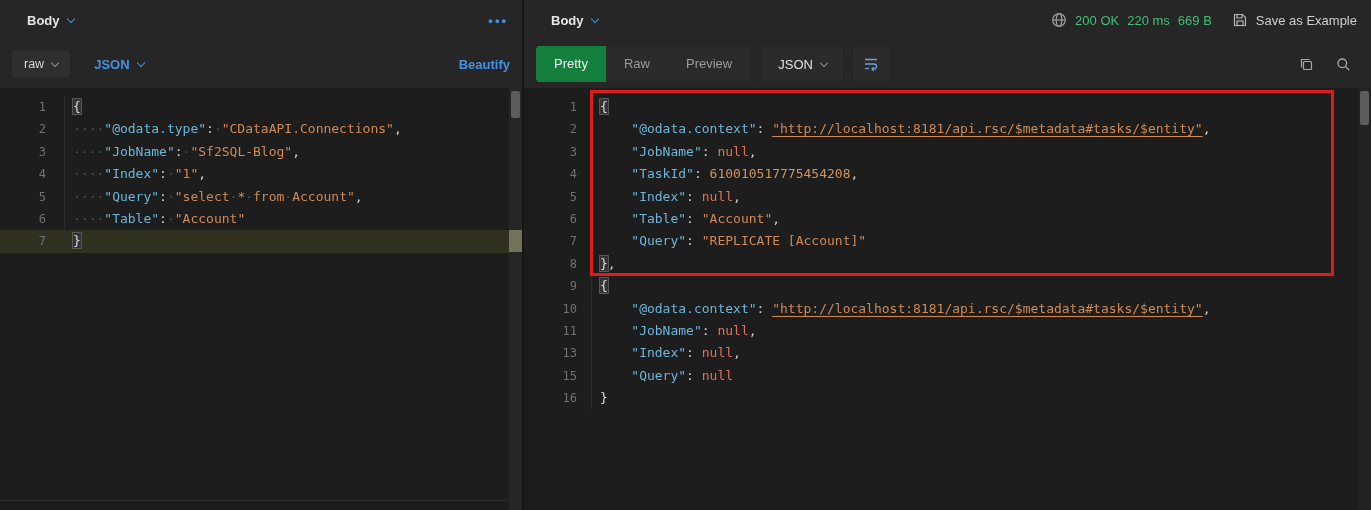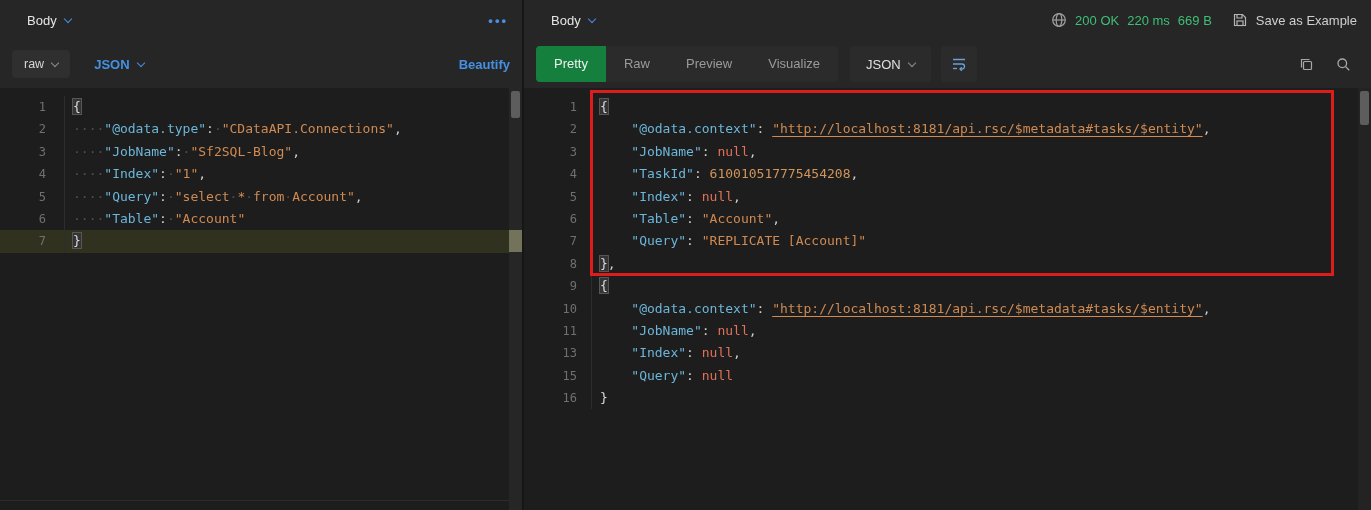--- a/index.html
+++ b/index.html
@@ -9,21 +9,21 @@
   }
   *{margin:0;padding:0;box-sizing:border-box;}
   html,body{background:var(--bg);}
   body{width:1371px;height:510px;overflow:hidden;font-family:"Liberation Sans",sans-serif;}
   .app{display:flex;width:1371px;height:510px;}
   .panel{display:flex;flex-direction:column;background:var(--bg);}
   .panel-left{width:524px;border-right:2px solid #161616;}
   .panel-right{flex:1;position:relative;}
 
   .hdr{height:40px;display:flex;align-items:center;padding:0 14px;background:var(--hdr);}
-  .hdr-title{font-size:13px;font-weight:400;color:var(--txt);padding-left:13px;}
+  .hdr-title{font-size:13px;font-weight:700;color:var(--txt);padding-left:13px;}
   .accent{color:var(--accent);}
   .muted{color:#8f8f8f;}
   .chev{display:inline-block;width:6px;height:6px;border-right:1.6px solid currentColor;border-bottom:1.6px solid currentColor;transform:rotate(45deg);margin-left:8px;margin-bottom:2px;}
   .more{margin-left:auto;font-size:13px;letter-spacing:2px;font-weight:700;cursor:pointer;}
 
   .toolbar{height:48px;display:flex;align-items:center;padding:0 12px;background:var(--hdr);gap:24px;}
   .raw-pill{display:flex;align-items:center;background:#2f2f2f;border-radius:4px;padding:7px 12px;color:#d6d6d6;font-size:12.5px;cursor:pointer;}
   .json-dd{display:flex;align-items:center;font-size:13px;font-weight:600;cursor:pointer;}
   .beautify{margin-left:auto;font-size:13px;font-weight:700;cursor:pointer;}
 
@@ -154,21 +154,20 @@
           <span>Save as Example</span>
         </span>
       </div>
     </div>
 
     <div class="tabsrow">
       <div class="tab-group" id="response-tabs">
           <div class="tab active">Pretty</div>
           <div class="tab">Raw</div>
           <div class="tab">Preview</div>
-          <div class="tab">Visualize</div>
         </div>
       <div class="lang-dd">
         <span>JSON</span>
         <span class="chev muted"></span>
       </div>
       <div class="wrap-btn">
         <svg width="16" height="16" viewBox="0 0 16 16" fill="none" stroke="#6a9fd8" stroke-width="1.3">
             <path d="M2 3.5h12M2 8h9a2.5 2.5 0 0 1 0 5h-1.5"></path>
             <path d="M10.8 11.2 9 13l1.8 1.8"></path>
             <path d="M2 12.5h4"></path>

